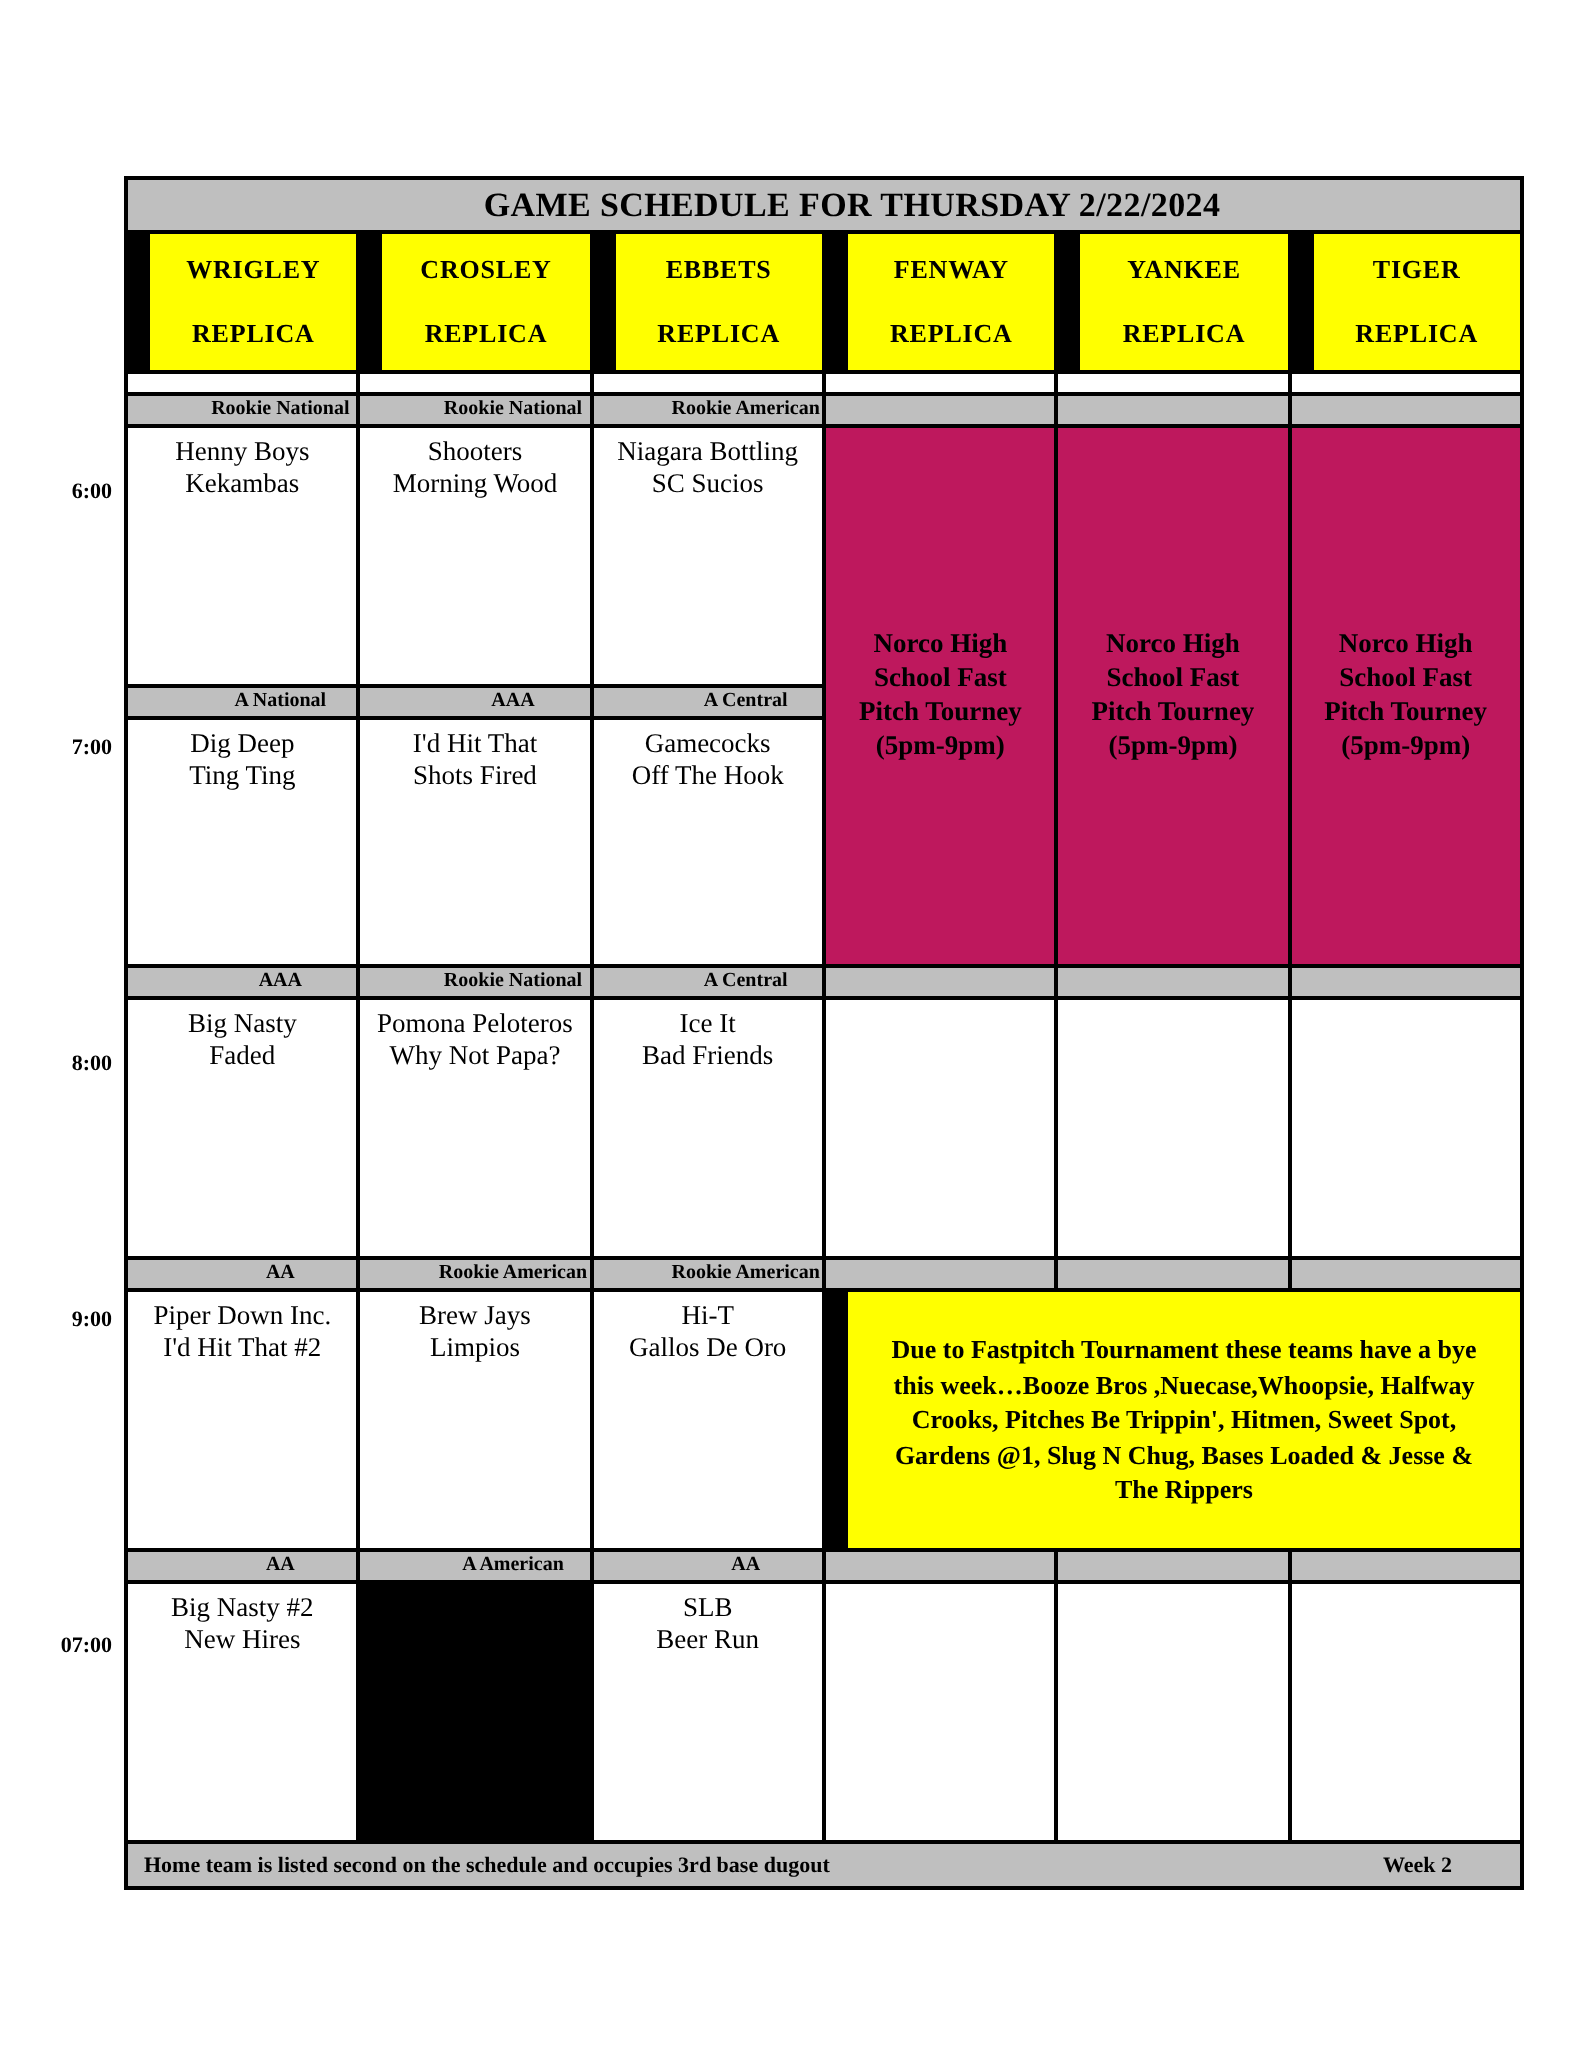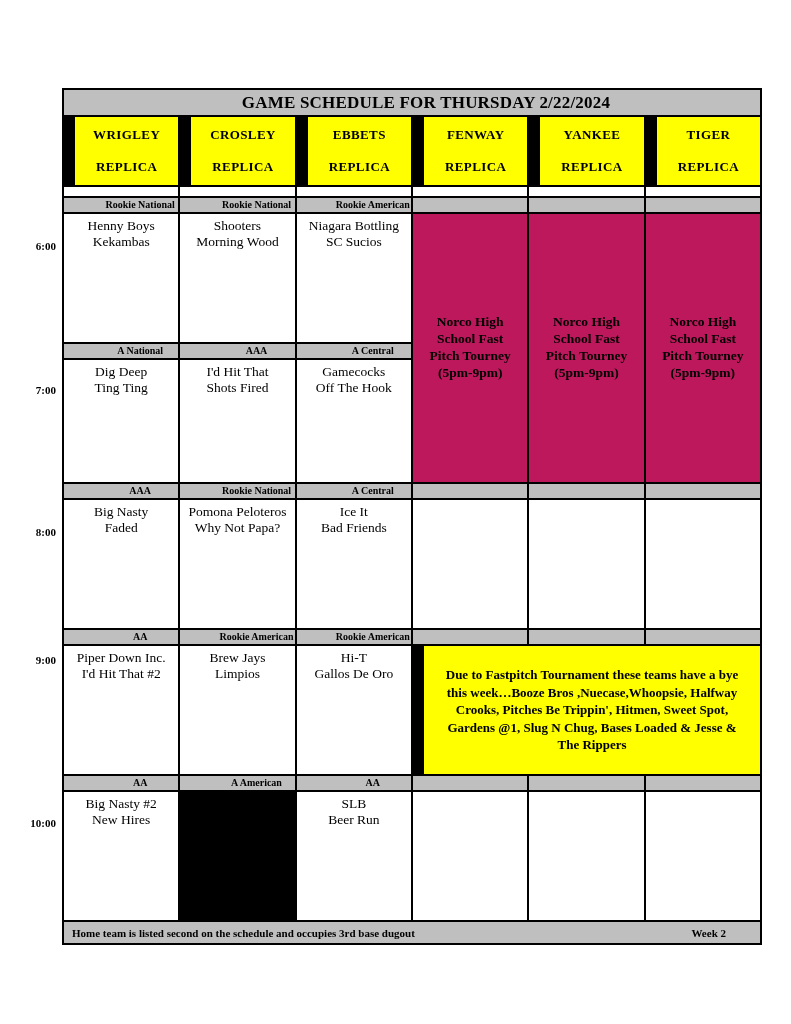--- a/index.html
+++ b/index.html
@@ -52,24 +52,24 @@
     position:absolute; left:24px; width:32px; text-align:right;
     font-weight:bold; font-size:11px; line-height:13px;
   }
 </style>
 </head>
 <body>
 
 <div class="page">
 
   <div class="timelabel" style="top:240px">6:00</div>
-  <div class="timelabel" style="top:384px">7:00</div>
+  <div class="timelabel" style="top:368px">7:00</div>
   <div class="timelabel" style="top:526px">8:00</div>
   <div class="timelabel" style="top:654px">9:00</div>
-  <div class="timelabel" style="top:817px">10:00</div>
+  <div class="timelabel" style="top:817px">07:00</div>
 
   <div class="schedule">
 
     <div class="cell gray title" style="grid-area:1/1/2/7">GAME SCHEDULE FOR THURSDAY 2/22/2024</div>
 
     <div class="cell yellowbg fieldhead" style="grid-area:2/1">
       <span>WRIGLEY</span>
       <span>REPLICA</span>
     </div>
     <div class="cell yellowbg fieldhead" style="grid-area:2/2">

